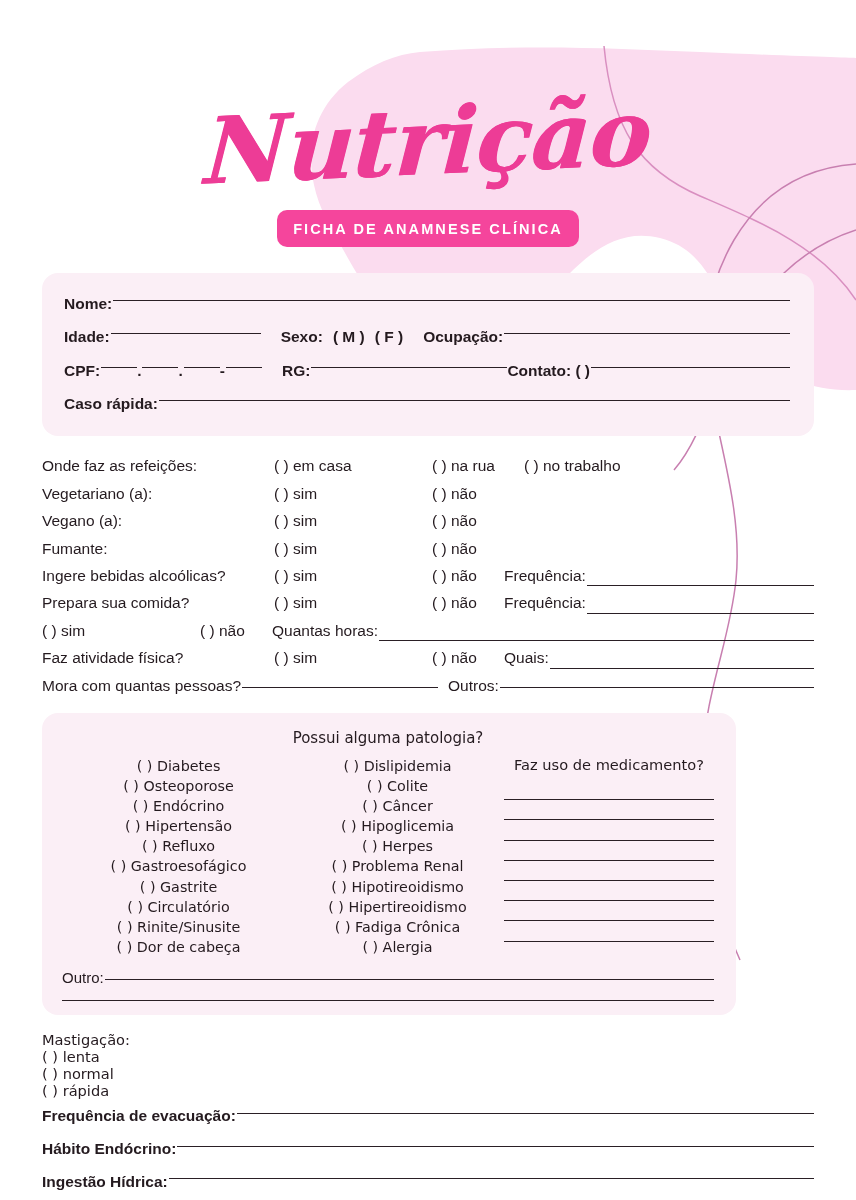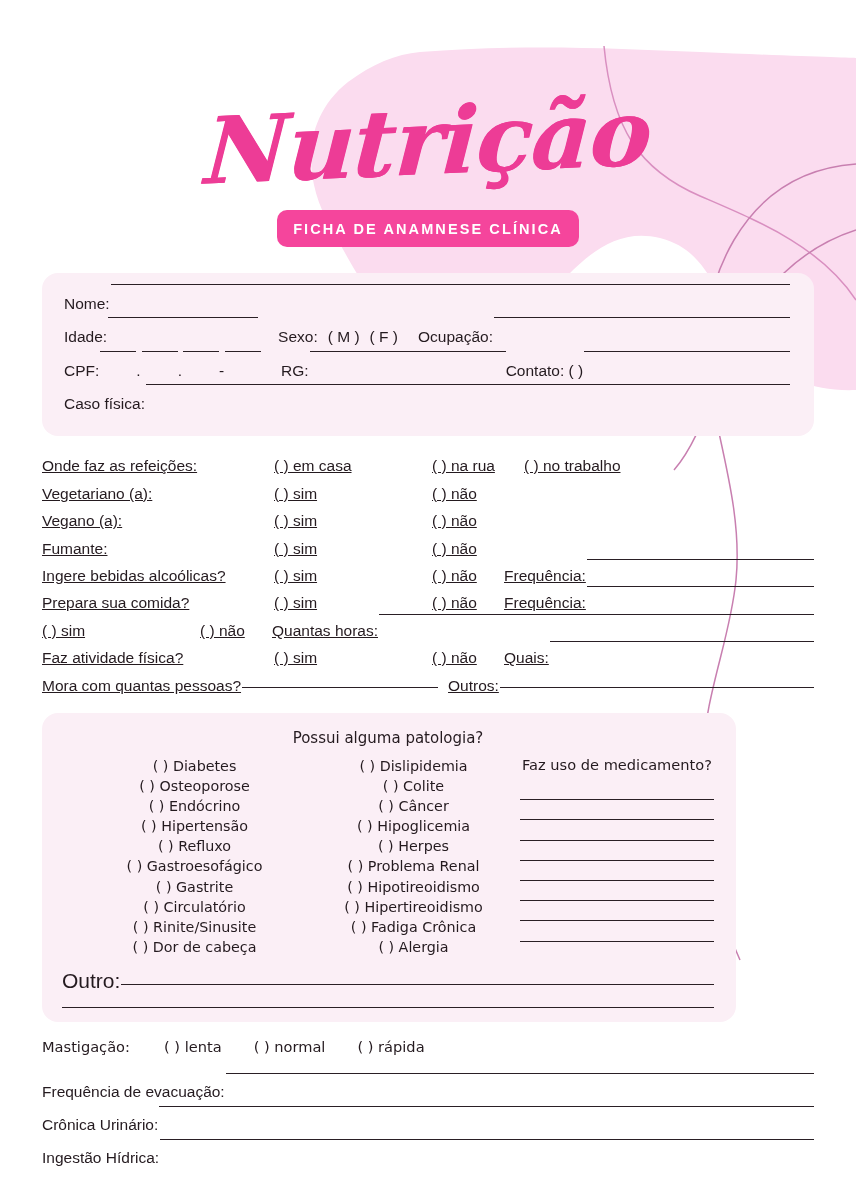--- a/index.html
+++ b/index.html
@@ -68,24 +68,25 @@
   }
 
   .sheet {
     position: relative;
     z-index: 2;
   }
 
   
   .row {
     display: flex;
-    align-items: flex-start;
+    align-items: center;
     font-size: 15.5px;
     line-height: 1.95;
     white-space: nowrap;
+    font-weight: bold;
   }
 
   .label { flex: none; }
 
   
   .fill {
     flex: 1 1 auto;
     border-bottom: 1.6px solid #2a1f25;
     position: relative;
     top: -3px;
@@ -103,51 +104,49 @@
   #identification {
     margin: 26px 42px 0 42px;
     padding: 14px 24px 16px 22px;
   }
   #identification .row { line-height: 2.15; }
 
   
   #habits {
     margin: 16px 42px 0 42px;
     font-size: 15.5px;
-    text-decoration: underline;
   }
   .habit-row {
     display: flex;
     align-items: baseline;
     line-height: 1.77;
     white-space: nowrap;
   }
   .habit-q     { flex: none; width: 232px; }
   .habit-opt-a { flex: none; width: 158px; }
   .habit-opt-b { flex: none; width: 72px; }
-  .habit-tail  { flex: 1 1 auto; display: flex; align-items: flex-start; }
+  .habit-tail  { flex: 1 1 auto; display: flex; align-items: flex-end; }
   .opt { white-space: nowrap; }
 
   
   #pathology {
     margin: 14px 42px 0 42px;
     width: 694px;
     padding: 16px 22px 14px 20px;
     font-family: "DejaVu Sans", sans-serif;
     text-align: center;
   }
   #pathology .sec-title {
     font-size: 15px;
     font-weight: 400;
     margin-bottom: 9px;
   }
   .path-grid {
     display: flex;
     align-items: flex-start;
-    margin-left: 16px;
   }
   .path-col {
     font-size: 14.3px;
     line-height: 1.405;
   }
   .path-col.c1 { width: 233px; flex: none; }
   .path-col.c2 { width: 205px; flex: none; }
   .path-item { white-space: nowrap; }
 
   .med-col { flex: 1 1 auto; padding-left: 4px; }
@@ -158,41 +157,42 @@
   }
   .med-line {
     border-bottom: 1.6px solid #2a1f25;
     height: 20.2px;
   }
 
   .outro-row {
     display: flex;
     align-items: baseline;
     font-family: "Liberation Sans", sans-serif;
-    font-size: 21px;
+    font-size: 15px;
     margin-top: 12px;
   }
   .outro-line-2 {
     border-bottom: 1.6px solid #2a1f25;
     margin-top: 14px;
     height: 1px;
   }
 
   
   #footer-block {
     margin: 16px 42px 0 42px;
     font-size: 15.5px;
   }
   .mastication-row {
     font-family: "DejaVu Sans", sans-serif;
     font-size: 14.6px;
     display: flex;
     align-items: baseline;
     white-space: nowrap;
-    margin-bottom: 21px;
+    margin-bottom: 1px;
+    flex-direction: column;
   }
   .mast-label { width: 122px; flex: none; }
   .mast-opt   { margin-right: 32px; }
   #footer-block .row { line-height: 2.12; }
 </style>
 </head>
 <body>
 
 <div class="deco-layer">
   <svg width="856" height="1200" viewBox="0 0 856 1200">
@@ -253,21 +253,21 @@
     <span class="label">-</span>
     <span class="fill w-cpf"></span>
     <span class="gap-md"></span>
     <span class="label">RG:</span>
     <span class="fill w-lg"></span>
     <span class="label">Contato: (    )</span>
     <span class="fill"></span>
   </div>
 
   <div class="row">
-    <span class="label">Caso física:</span>
+    <span class="label">Caso rápida:</span>
     <span class="fill"></span>
   </div>
 </div>
 
 <div class="sheet" id="habits">
 
   <div class="habit-row">
     <span class="habit-q">Onde faz as refeições:</span>
     <span class="habit-opt-a opt">(    ) em casa</span>
     <span class="habit-opt-b opt">(    ) na rua</span>
@@ -400,21 +400,21 @@
     <span class="mast-opt">(    ) normal</span>
     <span class="mast-opt">(    ) rápida</span>
   </div>
 
   <div class="row">
     <span class="label">Frequência de evacuação:</span>
     <span class="fill"></span>
   </div>
 
   <div class="row">
-    <span class="label">Crônica Urinário:</span>
+    <span class="label">Hábito Endócrino:</span>
     <span class="fill"></span>
   </div>
 
   <div class="row">
     <span class="label">Ingestão Hídrica:</span>
     <span class="fill"></span>
   </div>
 </div>
 
 </body></html>

